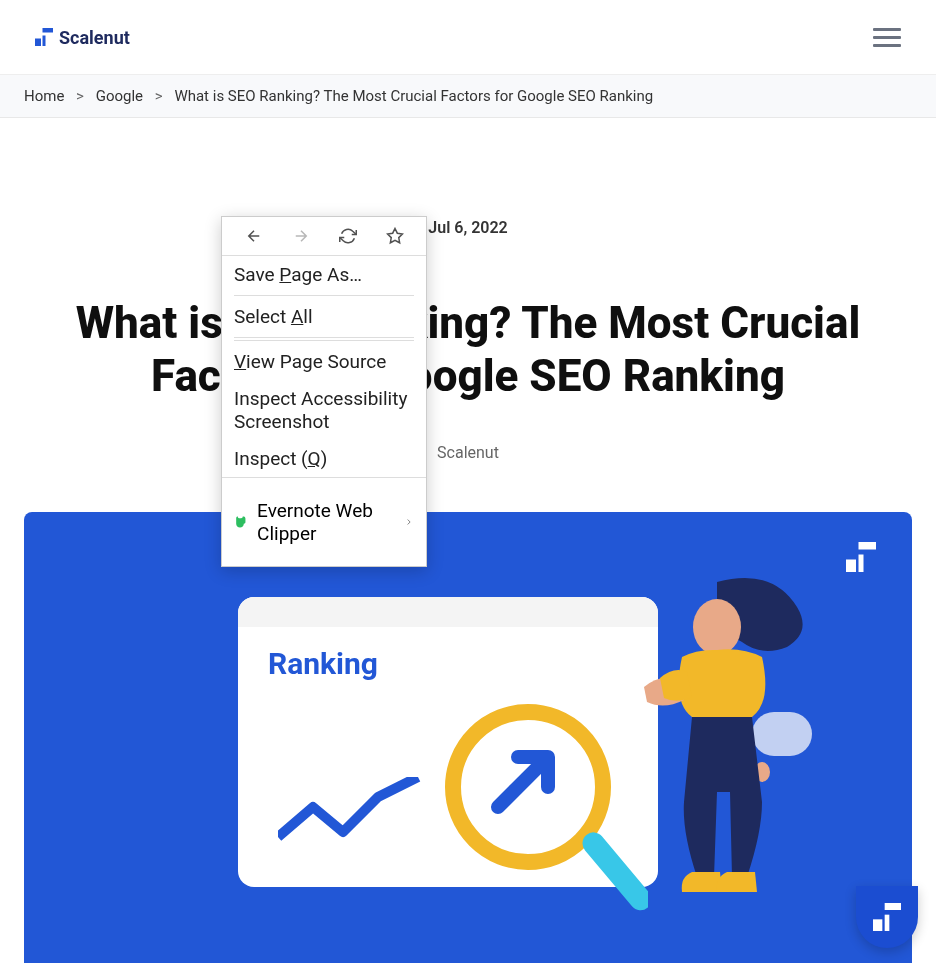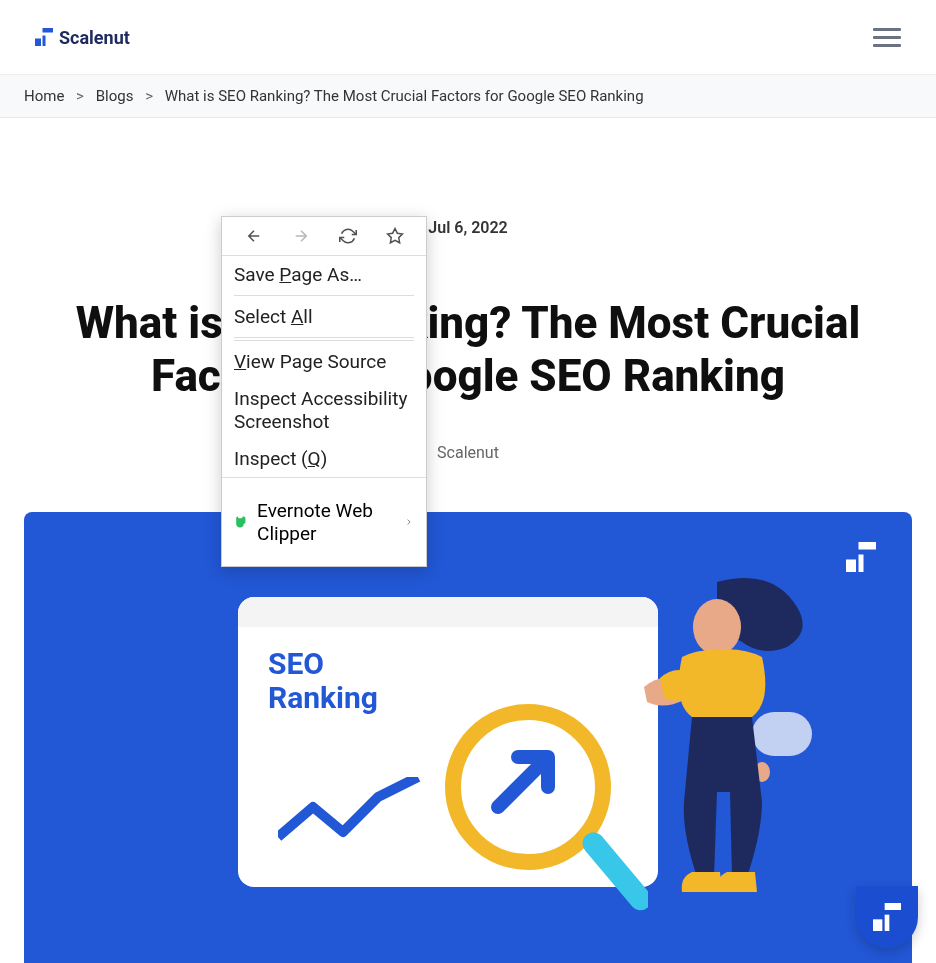--- a/index.html
+++ b/index.html
@@ -58,41 +58,40 @@
   <div class="hamburger">
     <div class="hamburger-line"></div>
     <div class="hamburger-line"></div>
     <div class="hamburger-line"></div>
   </div>
 </div>
 
 <div class="breadcrumb">
   <a>Home</a>
   <span class="sep">&gt;</span>
-  <a>Blogs</a>
+  <a>Google</a>
   <span class="sep">&gt;</span>
   <span>What is SEO Ranking? The Most Crucial Factors for Google SEO Ranking</span>
 </div>
 
 <div class="content">
   <div class="date">Jul 6, 2022</div>
   <h1 class="title">What is SEO Ranking? The Most Crucial Factors for Google SEO Ranking</h1>
   <div class="author">Scalenut</div>
 </div>
 
 <div class="hero">
   <svg class="hero-logo" width="30" height="30" viewBox="0 0 24 24">
     <rect x="0" y="14" width="8" height="10" fill="#fff"></rect>
     <rect x="10" y="0" width="14" height="6" fill="#fff"></rect>
     <rect x="10" y="10" width="4" height="14" fill="#fff"></rect>
   </svg>
   <div class="hero-card">
     <div class="hero-card-top"></div>
     <div class="seo-text">
-      <div>SEO</div>
       <div>Ranking</div>
     </div>
     <svg class="chart-line" width="160" height="80" viewBox="0 0 160 80">
       <polyline points="0,60 35,30 65,55 100,20 140,0" stroke="#2257d6" stroke-width="10" fill="none" stroke-linejoin="round"></polyline>
     </svg>
     <svg class="magnifier" width="210" height="230" viewBox="0 0 210 230">
       <circle cx="90" cy="90" r="75" fill="#fff" stroke="#f2b829" stroke-width="16"></circle>
       <rect x="140" y="145" width="22" height="95" rx="11" fill="#38c7e8" transform="rotate(-40 140 145)"></rect>
       <path d="M60 110 L110 60 M110 60 L110 90 M110 60 L80 60" stroke="#2257d6" stroke-width="14" fill="none" stroke-linecap="round"></path>
     </svg>

